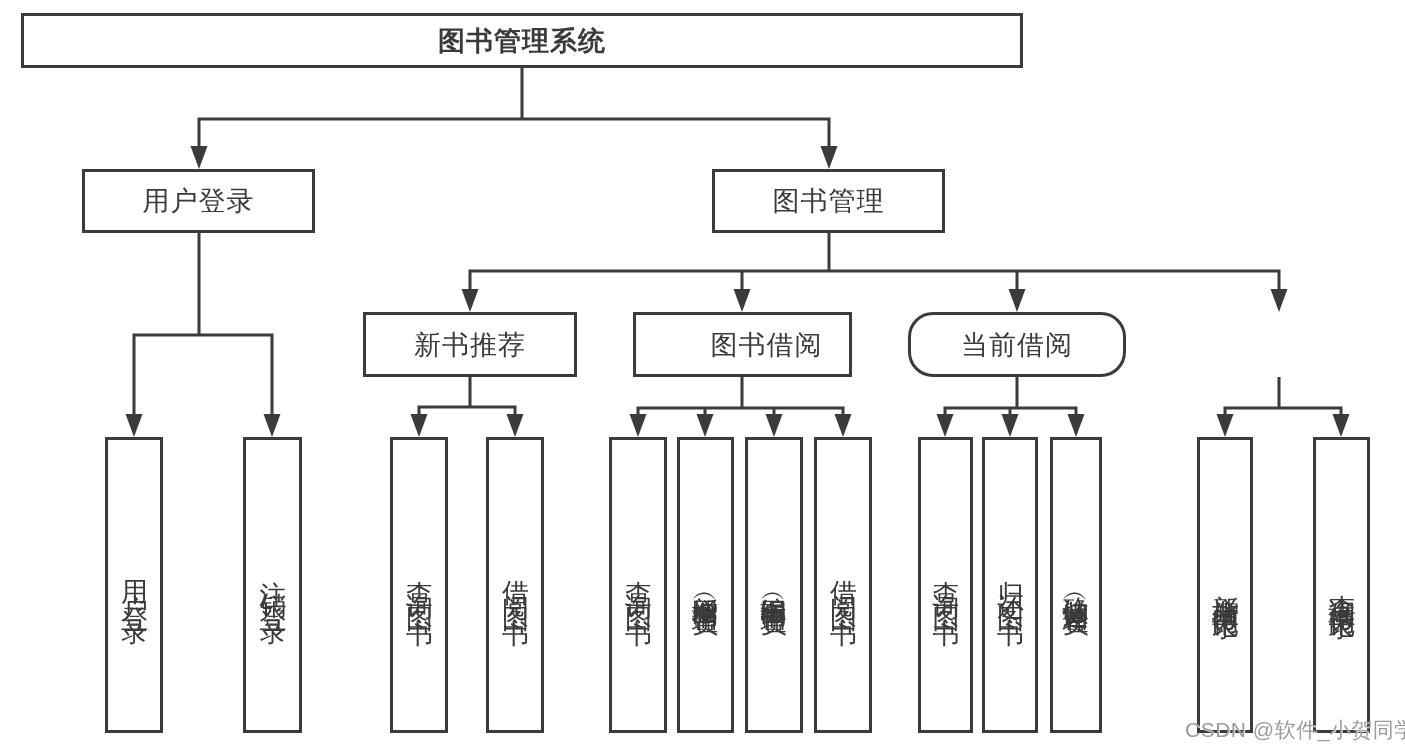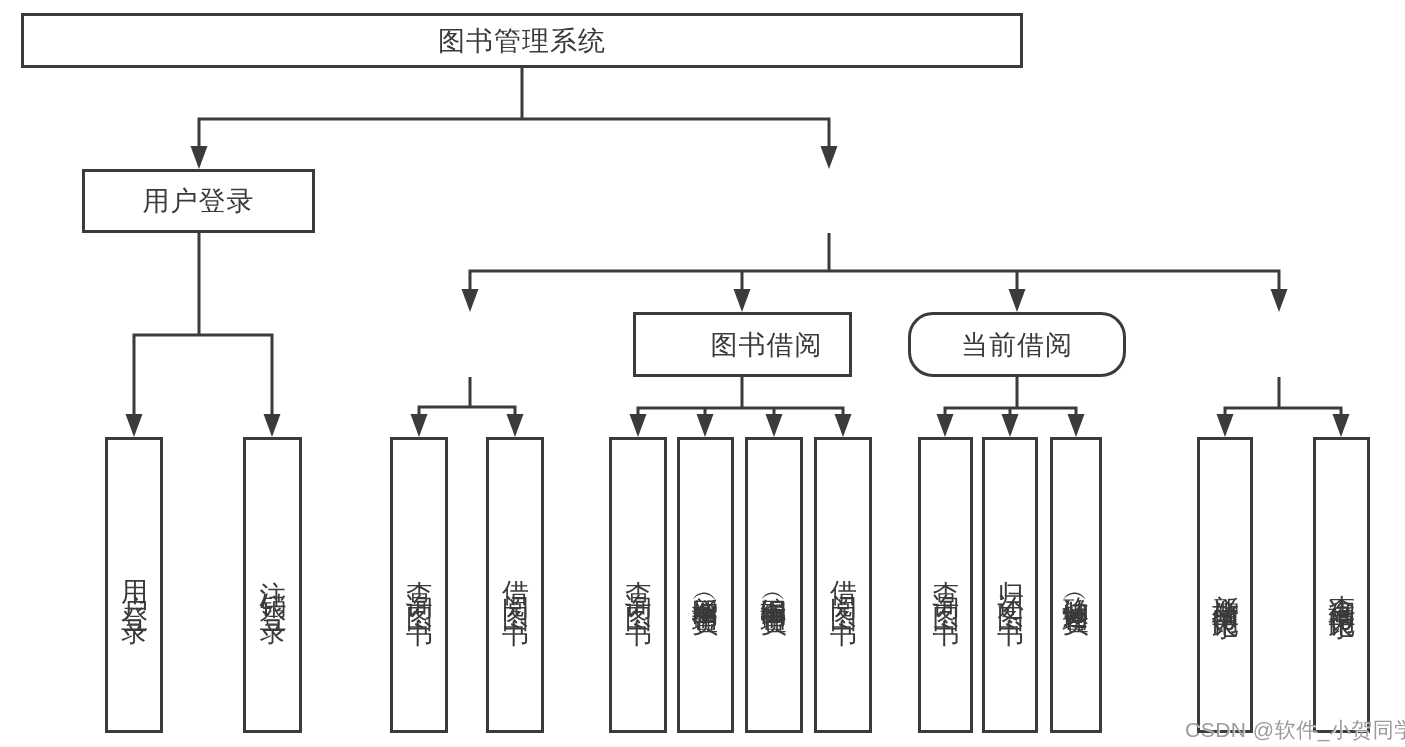--- a/index.html
+++ b/index.html
@@ -97,28 +97,34 @@
       <polygon points="1067.5,414 1084.5,414 1076,437"></polygon>
     </g>
 
     <g>
       <path d="M1279 377 L1279 408 M1223.5 408 L1342.5 408 M1225 408 L1225 416 M1341 408 L1341 416"></path>
       <polygon points="1216.5,414 1233.5,414 1225,437"></polygon>
       <polygon points="1332.5,414 1349.5,414 1341,437"></polygon>
     </g>
   </svg>
 
-  <div class="node" style="left:21px;top:13px;width:1002px;height:55px;">
+  <div class="node" style="left:21px;top:13px;width:1002px;height:55px;font-weight:bold;">
     <span>图书管理系统</span>
   </div>
 
   <div class="node" style="left:82px;top:169px;width:233px;height:64px;">
     <span>用户登录</span>
   </div>
+  <div class="node" style="left:712px;top:169px;width:233px;height:64px;">
+    <span>图书管理</span>
+  </div>
 
+  <div class="node" style="left:363px;top:312px;width:214px;height:65px;">
+    <span>新书推荐</span>
+  </div>
   <div class="node" style="left:633px;top:312px;width:219px;height:65px;padding-left:48px;">
     <span>图书借阅</span>
   </div>
   <div class="node" style="left:908px;top:312px;width:218px;height:65px;border-radius:25px;">
     <span>当前借阅</span>
   </div>
 
   <div class="node leaf" style="left:105px;width:58px;">
     <span class="vtxt">用户登录</span>
   </div>

